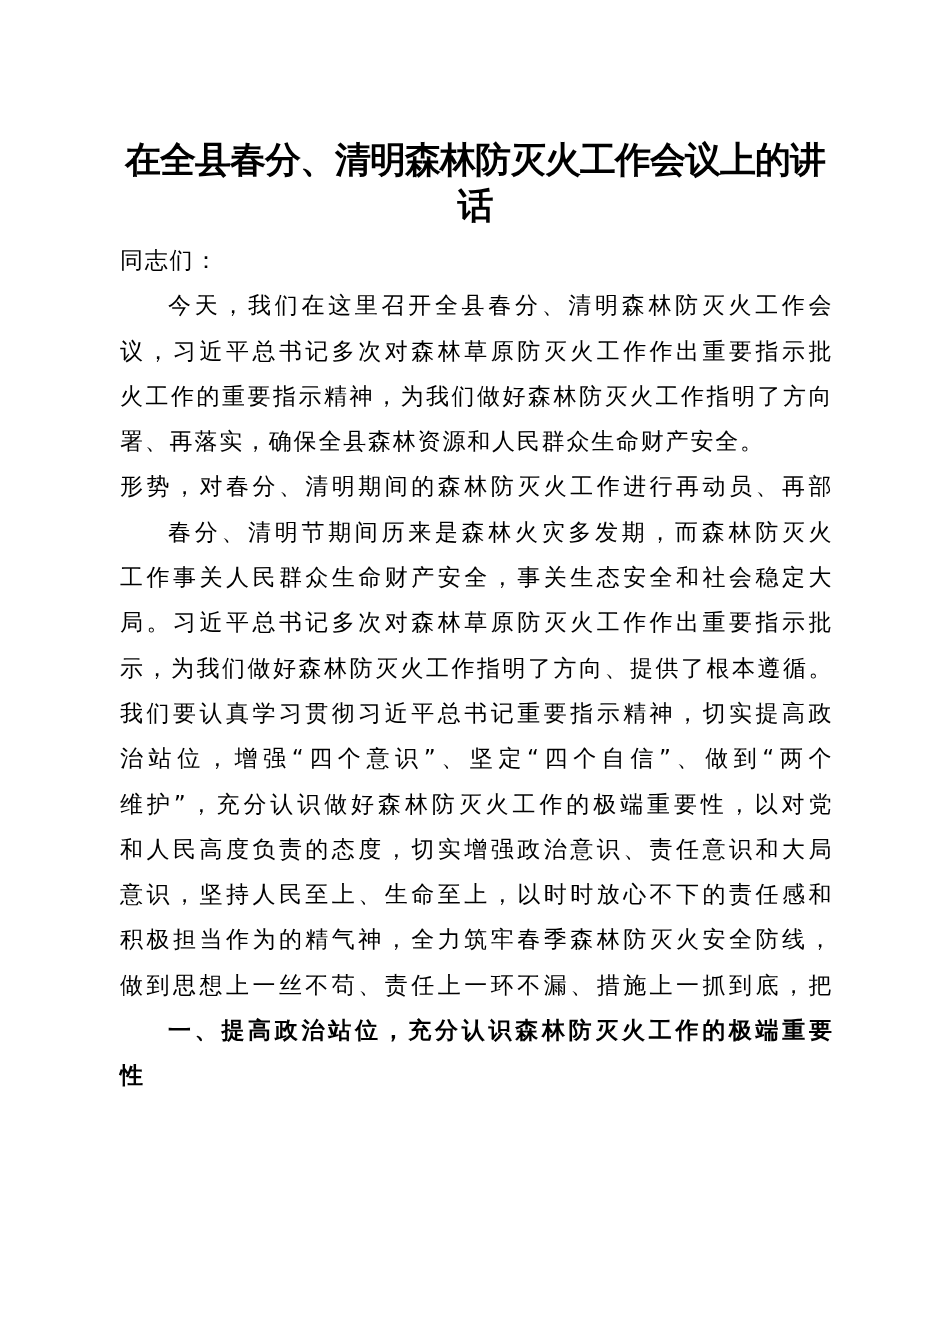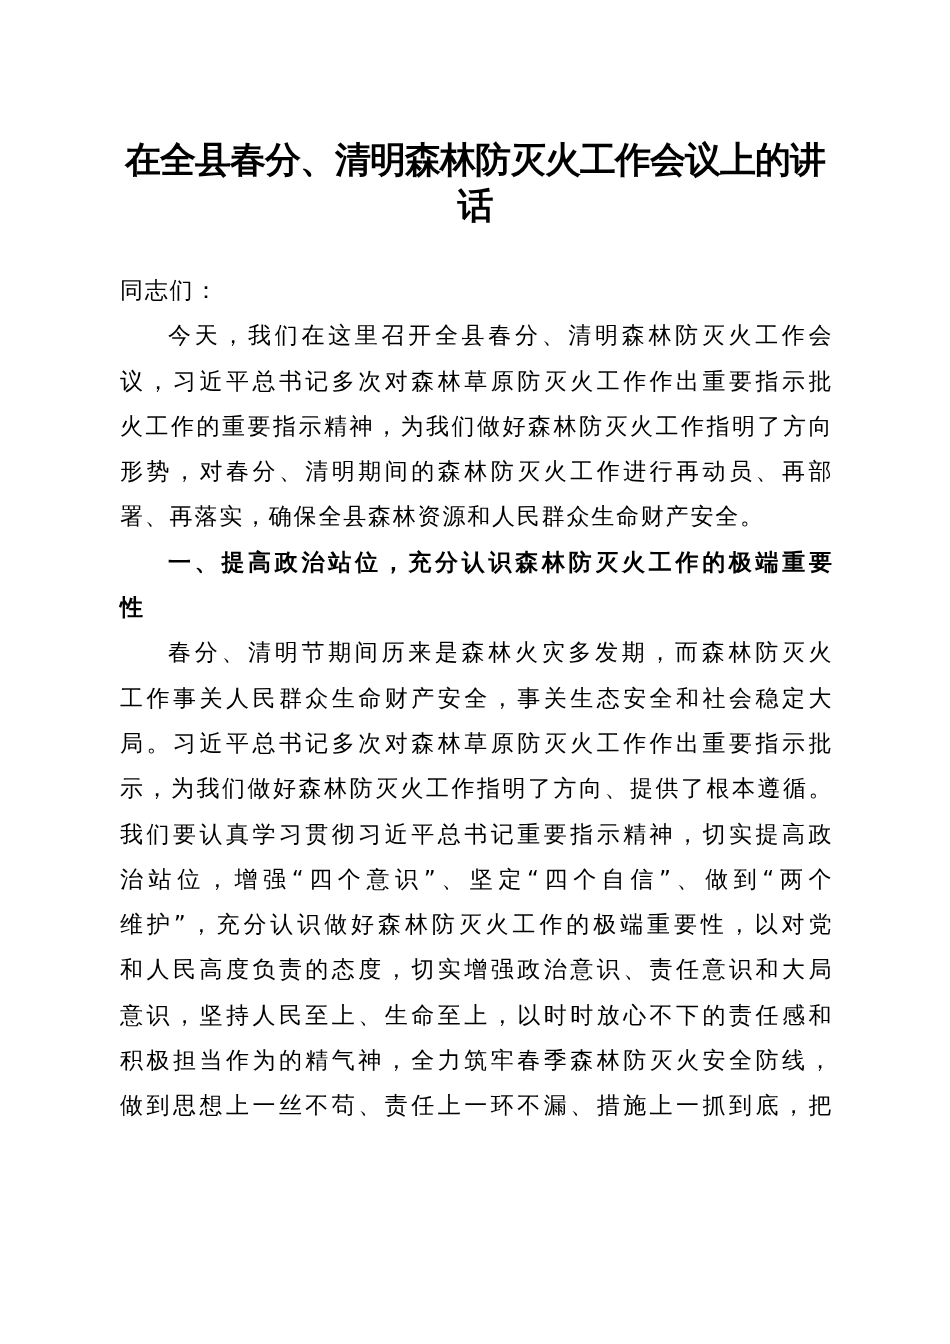--- a/index.html
+++ b/index.html
@@ -31,21 +31,21 @@
       font-family: "DejaVu Serif", "Liberation Serif", serif;
       font-weight: bold;
       font-size: 36px;
       line-height: 46px;
       letter-spacing: -1px;
       margin: 0;
     }
     .body-text {
       position: absolute;
       left: 120px;
-      top: 268px;
+      top: 238px;
       width: 712px;
       font-family: "DejaVu Sans", "Liberation Sans", sans-serif;
       font-size: 23px;
       line-height: 45.3px;
     }
     .line {
       display: block;
       white-space: nowrap;
       height: 45.3px;
       text-align: justify;
@@ -77,36 +77,36 @@
     <span class="title-line">话</span>
   </h1>
 
   <div class="body-text">
     <span class="line last">同志们：</span>
 
     <div>
       <span class="line indent">今天，我们在这里召开全县春分、清明森林防灭火工作会</span>
       <span class="line">议，习近平总书记多次对森林草原防灭火工作作出重要指示批</span>
       <span class="line">火工作的重要指示精神，为我们做好森林防灭火工作指明了方向</span>
+      <span class="line last">署、再落实，确保全县森林资源和人民群众生命财产安全。</span>
       <span class="line">形势，对春分、清明期间的森林防灭火工作进行再动员、再部</span>
-      <span class="line last">署、再落实，确保全县森林资源和人民群众生命财产安全。</span>
-    </div>
-
-    <div>
-      <span class="line indent heading">一、提高政治站位，充分认识森林防灭火工作的极端重要</span>
-      <span class="line heading last">性</span>
     </div>
 
     <div>
       <span class="line indent">春分、清明节期间历来是森林火灾多发期，而森林防灭火</span>
       <span class="line">工作事关人民群众生命财产安全，事关生态安全和社会稳定大</span>
       <span class="line">局。习近平总书记多次对森林草原防灭火工作作出重要指示批</span>
       <span class="line">示，为我们做好森林防灭火工作指明了方向、提供了根本遵循。</span>
       <span class="line">我们要认真学习贯彻习近平总书记重要指示精神，切实提高政</span>
       <span class="line">治站位，增强“四个意识”、坚定“四个自信”、做到“两个</span>
       <span class="line">维护”，充分认识做好森林防灭火工作的极端重要性，以对党</span>
       <span class="line">和人民高度负责的态度，切实增强政治意识、责任意识和大局</span>
       <span class="line">意识，坚持人民至上、生命至上，以时时放心不下的责任感和</span>
       <span class="line">积极担当作为的精气神，全力筑牢春季森林防灭火安全防线，</span>
       <span class="line">做到思想上一丝不苟、责任上一环不漏、措施上一抓到底，把</span>
     </div>
+
+    <div>
+      <span class="line indent heading">一、提高政治站位，充分认识森林防灭火工作的极端重要</span>
+      <span class="line heading last">性</span>
+    </div>
   </div>
 </div>
 
 </body></html>

